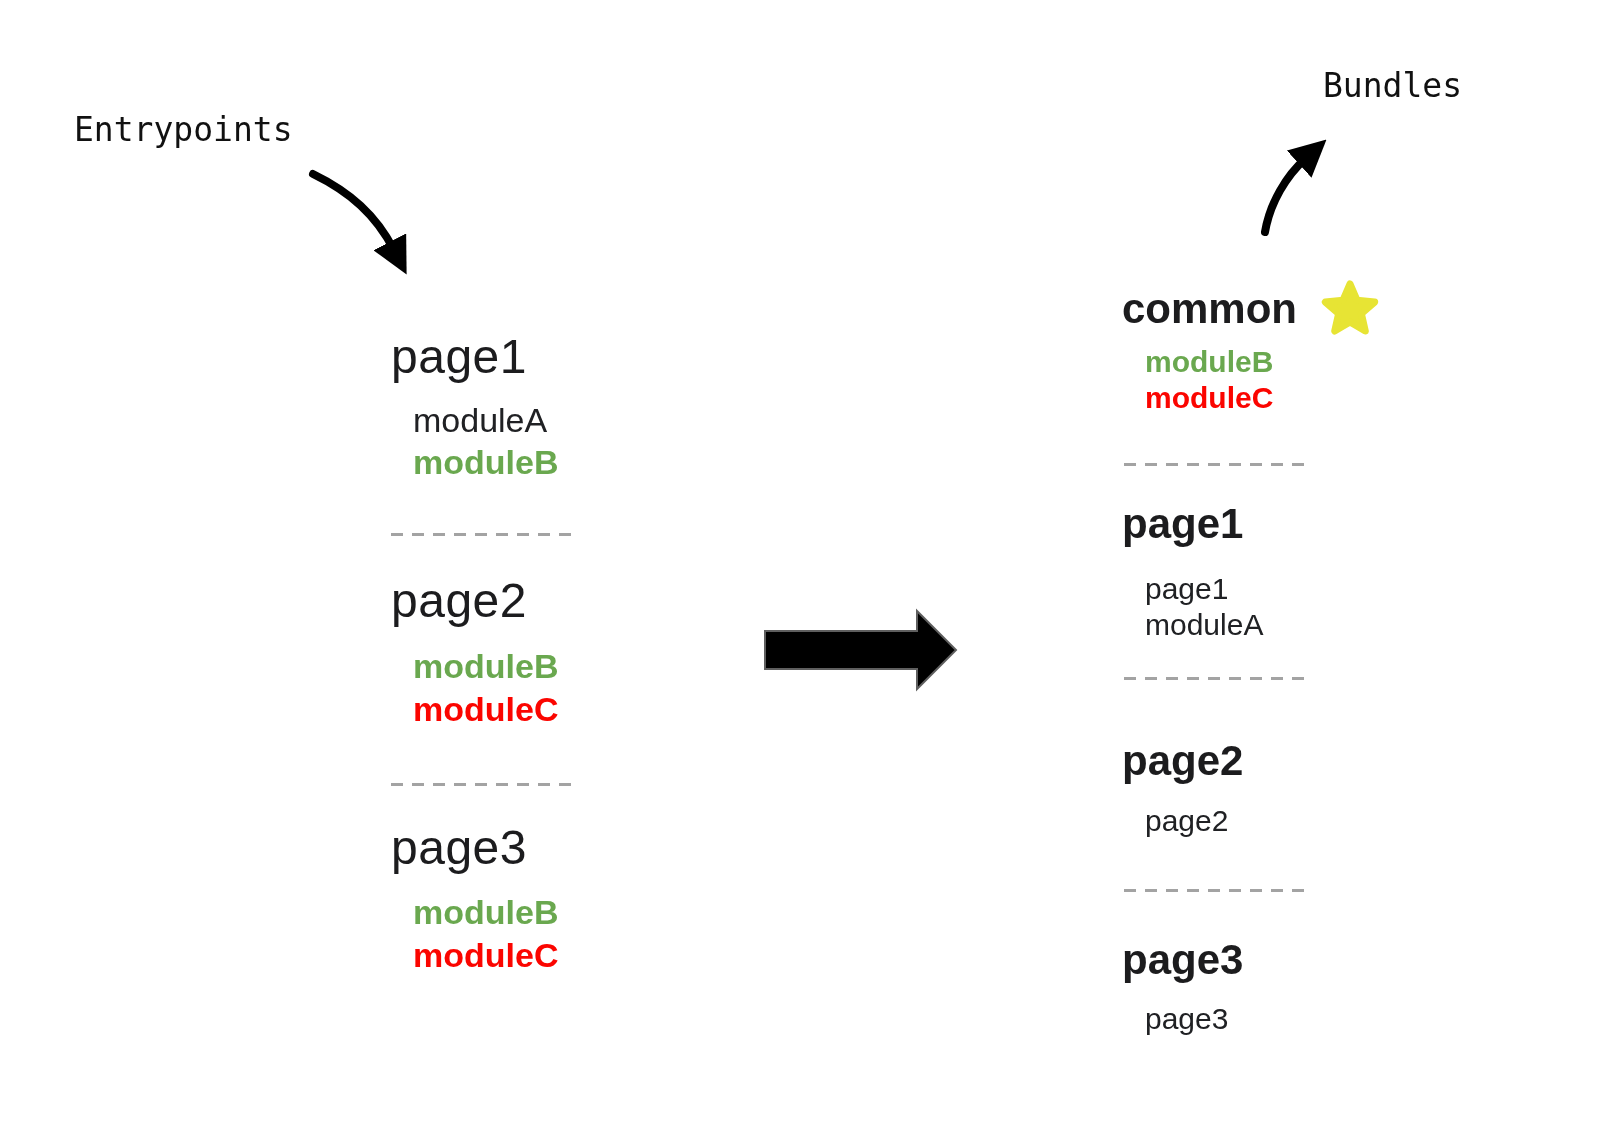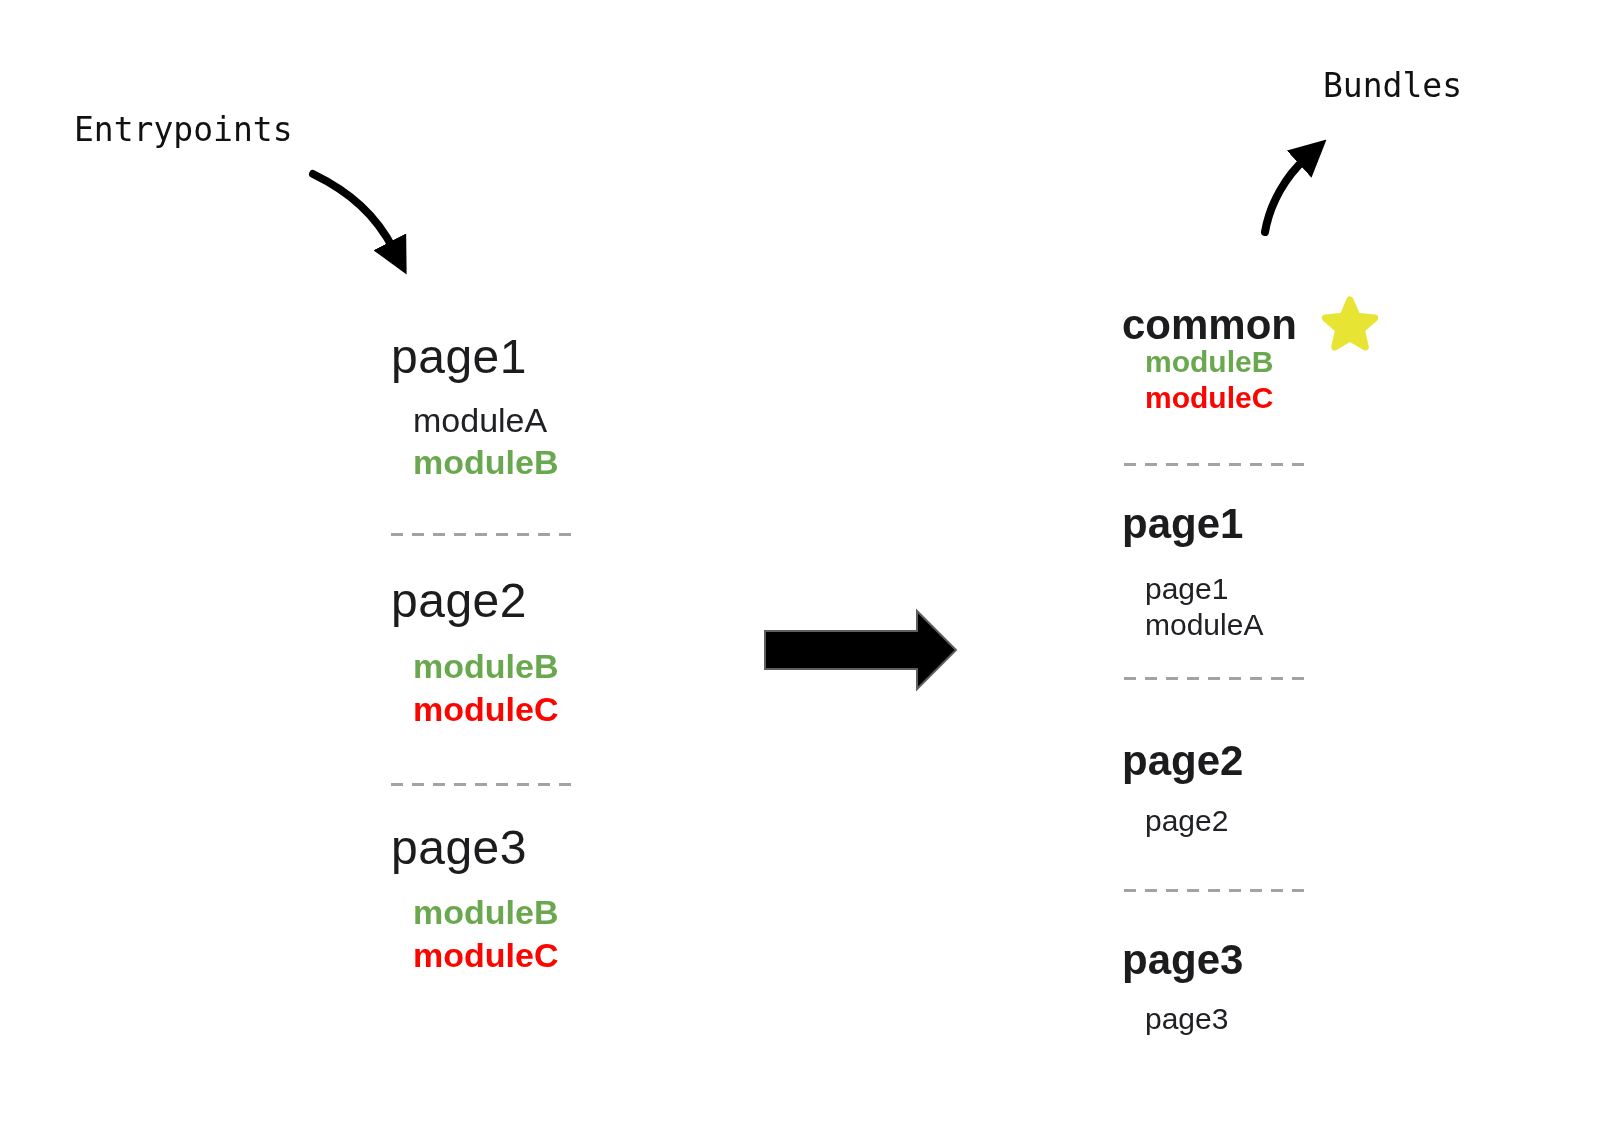--- a/index.html
+++ b/index.html
@@ -109,21 +109,21 @@
   <div class="abs entry-heading" style="left:391px; top:575px;">page2</div>
   <div class="abs module-line green" style="left:413px; top:648px;">moduleB</div>
   <div class="abs module-line red" style="left:413px; top:691px;">moduleC</div>
 
   <div class="abs divider" style="left:391px; top:783px;"></div>
 
   <div class="abs entry-heading" style="left:391px; top:822px;">page3</div>
   <div class="abs module-line green" style="left:413px; top:894px;">moduleB</div>
   <div class="abs module-line red" style="left:413px; top:937px;">moduleC</div>
 
-  <div class="abs bundle-heading" style="left:1122px; top:296px;">
+  <div class="abs bundle-heading" style="left:1122px; top:280px;">
     <span>common</span>
     <span class="star-wrap">
       <svg width="58" height="58" viewBox="0 0 54 58">
         <polygon points="27,4 34.1,20.3 51.7,22 38.4,33.7 42.3,51 27,42 11.7,51 15.6,33.7 2.3,22 19.9,20.3" fill="var(--star, #e7e434)" stroke="var(--star, #e7e434)" stroke-width="7" stroke-linejoin="round"></polygon>
       </svg>
     </span>
   </div>
   <div class="abs bundle-module green" style="left:1145px; top:345px;">moduleB</div>
   <div class="abs bundle-module red" style="left:1145px; top:381px;">moduleC</div>
 

